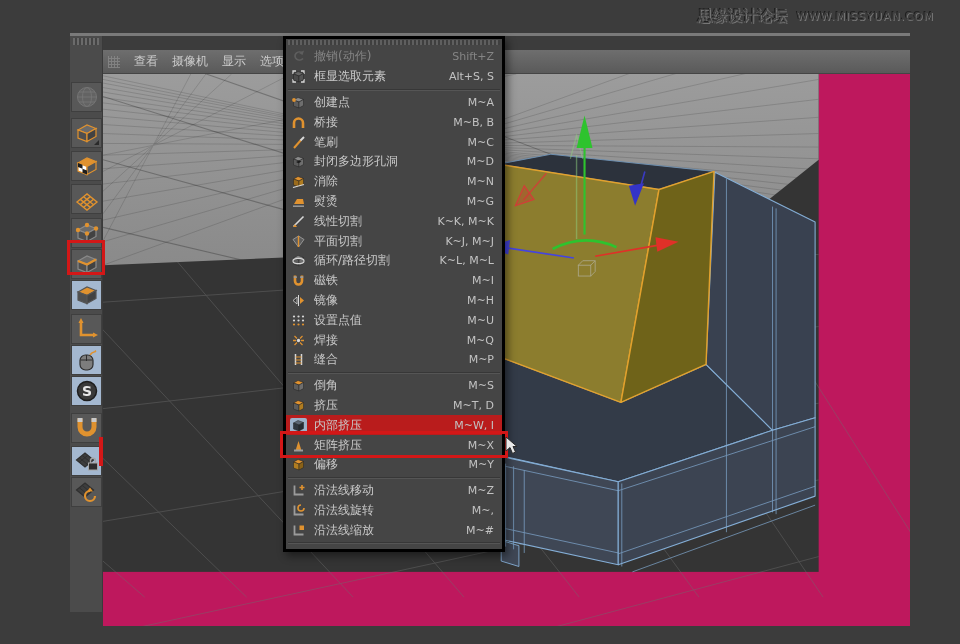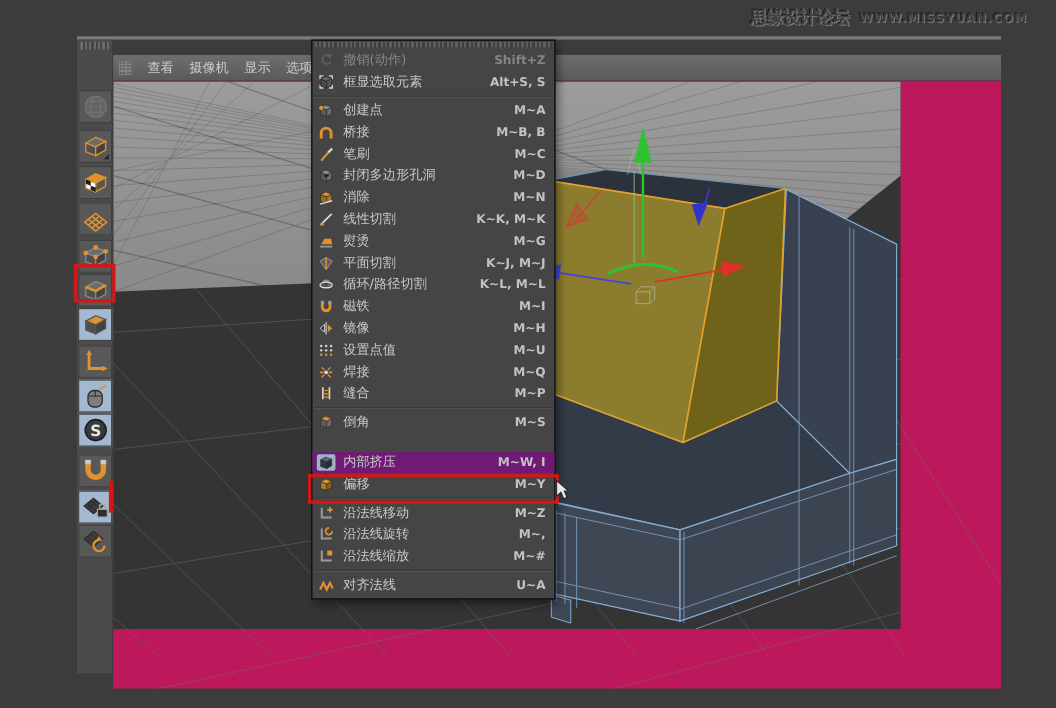--- a/index.html
+++ b/index.html
@@ -1,23 +1,23 @@
 <!DOCTYPE html>
 <html><head>
 <meta charset="utf-8">
 <style>
   html,body{margin:0;padding:0;background:#2e2e2e;}
   *{box-sizing:border-box;}
   #stage{position:relative;width:960px;height:644px;background:#3c3c3c;overflow:hidden;
     font-family:"DejaVu Sans","Liberation Sans",sans-serif;}
   
   #watermark{position:absolute;top:7px;right:26px;display:flex;align-items:center;gap:9px;}
-  #watermark .cn{font-size:15px;font-weight:bold;color:#3f3f3f;
+  #watermark .cn{font-size:15px;font-weight:normal;color:#3f3f3f;
     text-shadow:1px 1px 0 #777,-1px -1px 0 #1f1f1f,1px -1px 0 #666,-1px 1px 0 #555;}
-  #watermark .en{font-size:11px;font-weight:bold;letter-spacing:1px;color:#3f3f3f;
+  #watermark .en{font-size:11px;font-weight:normal;letter-spacing:1px;color:#3f3f3f;
     text-shadow:1px 1px 0 #777,-1px -1px 0 #1f1f1f;}
   
   #win-top{position:absolute;left:70px;top:33px;width:840px;height:3px;background:#7a7a7a;}
   #toolbar{position:absolute;left:70px;top:36px;width:33px;height:576px;background:#4b4b4b;border-right:1px solid #3a3a3a;}
   #toolbar .grip{position:absolute;left:3px;top:2px;width:26px;height:7px;
     background:repeating-linear-gradient(90deg,#6b6b6b 0 2px,#444 2px 4px);}
   .tile{position:absolute;left:1px;width:31px;height:30px;background:#585858;border:1px solid #3f3f3f;
     display:flex;align-items:center;justify-content:center;}
   .tile.sel{background:#a4b8d0;}
   .tile svg{display:block;}
@@ -27,30 +27,30 @@
     background:linear-gradient(#6e6e6e,#5a5a5a);display:flex;align-items:center;border-bottom:1px solid #454545;}
   #vmenubar .grip{width:12px;height:12px;margin-left:5px;
     background:repeating-linear-gradient(90deg,#8a8a8a 0 1px,transparent 1px 3px),
                repeating-linear-gradient(0deg,#8a8a8a 0 1px,transparent 1px 3px);opacity:.8;}
   .vmenu-item{color:#cbcbcb;font-size:12px;margin-left:14px;cursor:default;}
   #vplabel{position:absolute;left:4px;top:27px;color:#d6d6d6;font-size:11px;
     background:rgba(72,72,72,.55);padding:1px 4px;}
   #scene{position:absolute;left:0;top:24px;}
   
   #popup{position:absolute;left:283px;top:36px;width:222px;background:#454545;
-    border:1px solid #000000;box-shadow:3px 4px 8px rgba(0,0,0,.45);padding-bottom:3px;}
+    border:3px solid #000000;box-shadow:3px 4px 8px rgba(0,0,0,.45);padding-bottom:3px;}
   #popup .tear{height:5px;margin:1px 2px 2px 2px;
     background:repeating-linear-gradient(90deg,#5f5f5f 0 2px,#3f3f3f 2px 4px);}
   .mrow{display:flex;align-items:center;height:19.8px;padding:0 8px 0 4px;color:#c9c9c9;font-size:12px;}
-  .mrow.hl{background:#701a75;margin-top:17px;}
+  .mrow.hl{background:#b91c1c;}
   .mrow.dis{color:#858585;}
   .mrow .mic{width:17px;height:15px;display:flex;align-items:center;justify-content:center;flex:0 0 17px;}
   .mrow.hl .mic{background:#9db1c9;border-radius:2px;}
   .mrow .lbl{margin-left:7px;white-space:nowrap;}
-  .mrow .sc{margin-left:auto;font-size:11px;color:#c2c2c2;font-weight:bold;}
+  .mrow .sc{margin-left:auto;font-size:11px;color:#c2c2c2;}
   .mrow.dis .sc{color:#858585;}
   .msep{height:2px;margin:2px 2px;background:#373737;border-bottom:1px solid #555;}
   
   .redbox{position:absolute;border:3px solid #d31717;}
   #redfrag{position:absolute;left:99px;top:437px;width:4px;height:29px;background:#d31717;}
   #cursor{position:absolute;left:505px;top:436px;}
 </style>
 </head>
 <body>
 
@@ -383,36 +383,36 @@
               <path d="M8,7 L12.5,4.5 L12.5,10.5 L8,13 Z" fill="#b07c20" stroke="#222" stroke-width=".5"></path>
               <path d="M2,13.5 L13,10.5" stroke="#d8d8d8" stroke-width="1.2"></path>
             </svg>
           </span>
           <span class="lbl">消除</span>
           <span class="sc">M~N</span>
         </div>
         <div class="mrow">
           <span class="mic">
             <svg width="15" height="15" viewBox="0 0 15 15">
+              <path d="M3,10 L6,5 H12 L13,10 Z" fill="#e0922f"></path>
+              <path d="M2,12.2 H13" stroke="#9b9b9b" stroke-width="1.5"></path>
+            </svg>
+          </span>
+          <span class="lbl">熨烫</span>
+          <span class="sc">M~G</span>
+        </div>
+        <div class="mrow">
+          <span class="mic">
+            <svg width="15" height="15" viewBox="0 0 15 15">
               <path d="M2.5,12.5 L12.5,2.5" stroke="#d8d8d8" stroke-width="1.6"></path>
               <path d="M2,13 L6,13 L4,10.2 Z" fill="#e0922f"></path>
             </svg>
           </span>
           <span class="lbl">线性切割</span>
           <span class="sc">K~K, M~K</span>
-        </div>
-        <div class="mrow">
-          <span class="mic">
-            <svg width="15" height="15" viewBox="0 0 15 15">
-              <path d="M3,10 L6,5 H12 L13,10 Z" fill="#e0922f"></path>
-              <path d="M2,12.2 H13" stroke="#9b9b9b" stroke-width="1.5"></path>
-            </svg>
-          </span>
-          <span class="lbl">熨烫</span>
-          <span class="sc">M~G</span>
         </div>
         <div class="mrow">
           <span class="mic">
             <svg width="15" height="15" viewBox="0 0 15 15">
               <path d="M7.5,2 L13,5.5 L7.5,13 L2,5.5 Z" fill="#6b6b6b" opacity=".65" stroke="#d8d8d8" stroke-width=".8"></path>
               <path d="M7.5,2 V13" stroke="#e0922f" stroke-width="1.4"></path>
             </svg>
           </span>
           <span class="lbl">平面切割</span>
           <span class="sc">K~J, M~J</span>
@@ -497,34 +497,55 @@
           <span class="mic">
             <svg width="15" height="15" viewBox="0 0 15 15">
               <path d="M2.5,5 L7,2.5 L12.5,4.5 L8,7 Z" fill="#e0922f" stroke="#222" stroke-width=".5"></path>
               <path d="M2.5,5 L8,7 L8,13 L2.5,11 Z" fill="#5c5c5c" stroke="#222" stroke-width=".5"></path>
               <path d="M8,7 L12.5,4.5 L12.5,10.5 L8,13 Z" fill="#6e6e6e" stroke="#222" stroke-width=".5"></path>
             </svg>
           </span>
           <span class="lbl">倒角</span>
           <span class="sc">M~S</span>
         </div>
+        <div class="mrow">
+          <span class="mic">
+            <svg width="15" height="15" viewBox="0 0 15 15">
+              <path d="M2.5,5 L7,2.5 L12.5,4.5 L8,7 Z" fill="#e0922f" stroke="#222" stroke-width=".5"></path>
+              <path d="M2.5,5 L8,7 L8,13 L2.5,11 Z" fill="#5c5c5c" stroke="#222" stroke-width=".5"></path>
+              <path d="M8,7 L12.5,4.5 L12.5,10.5 L8,13 Z" fill="#b07c20" stroke="#222" stroke-width=".5"></path>
+            </svg>
+          </span>
+          <span class="lbl">挤压</span>
+          <span class="sc">M~T, D</span>
+        </div>
         <div class="mrow hl">
           <span class="mic">
             <svg width="15" height="15" viewBox="0 0 15 15">
               <path d="M2.5,5 L7,2.5 L12.5,4.5 L8,7 Z" fill="#5c6674" stroke="#222" stroke-width=".5"></path>
               <path d="M2.5,5 L8,7 L8,13 L2.5,11 Z" fill="#30363f" stroke="#222" stroke-width=".5"></path>
               <path d="M8,7 L12.5,4.5 L12.5,10.5 L8,13 Z" fill="#262b33" stroke="#222" stroke-width=".5"></path>
             </svg>
           </span>
           <span class="lbl">内部挤压</span>
           <span class="sc">M~W, I</span>
         </div>
         <div class="mrow">
           <span class="mic">
             <svg width="15" height="15" viewBox="0 0 15 15">
+              <path d="M4.5,12.5 L7.5,3 L10.5,12.5 Z" fill="#e0922f"></path>
+              <rect x="3" y="11.5" width="9" height="2" fill="#9b9b9b"></rect>
+            </svg>
+          </span>
+          <span class="lbl">矩阵挤压</span>
+          <span class="sc">M~X</span>
+        </div>
+        <div class="mrow">
+          <span class="mic">
+            <svg width="15" height="15" viewBox="0 0 15 15">
               <path d="M2.5,5 L7,2.5 L12.5,4.5 L8,7 Z" fill="#e0922f" stroke="#222" stroke-width=".5"></path>
               <path d="M2.5,5 L8,7 L8,13 L2.5,11 Z" fill="#b07c20" stroke="#222" stroke-width=".5"></path>
               <path d="M8,7 L12.5,4.5 L12.5,10.5 L8,13 Z" fill="#8a6218" stroke="#222" stroke-width=".5"></path>
             </svg>
           </span>
           <span class="lbl">偏移</span>
           <span class="sc">M~Y</span>
         </div>
         <div class="msep"></div>
         <div class="mrow">
@@ -551,29 +572,20 @@
           <span class="mic">
             <svg width="15" height="15" viewBox="0 0 15 15">
               <path d="M3.5,2.5 V11.5 H12.5" stroke="#9b9b9b" stroke-width="1.8" fill="none"></path>
               <rect x="8.5" y="2.5" width="4.5" height="4.5" fill="#e0922f"></rect>
             </svg>
           </span>
           <span class="lbl">沿法线缩放</span>
           <span class="sc">M~#</span>
         </div>
         <div class="msep"></div>
-        <div class="mrow">
-          <span class="mic">
-            <svg width="15" height="15" viewBox="0 0 15 15">
-              <path d="M2,12 L5,6 L8,12 L11,6 L13.5,11" fill="none" stroke="#e0922f" stroke-width="2"></path>
-            </svg>
-          </span>
-          <span class="lbl">对齐法线</span>
-          <span class="sc">U~A</span>
-        </div>
       </div>
   </div>
 
   <div class="redbox" style="left:67px;top:240px;width:38px;height:35px;"></div>
   <div class="redbox" style="left:280px;top:431px;width:228px;height:27px;"></div>
   <div id="redfrag"></div>
 
   <svg id="cursor" width="14" height="19">
     <polygon points="1,1 1,15 5,11.5 7.5,17.5 10.5,16 8,10.5 12,10.5" fill="#e9e9e9" stroke="#2a2a2a" stroke-width="1"></polygon>
   </svg>

